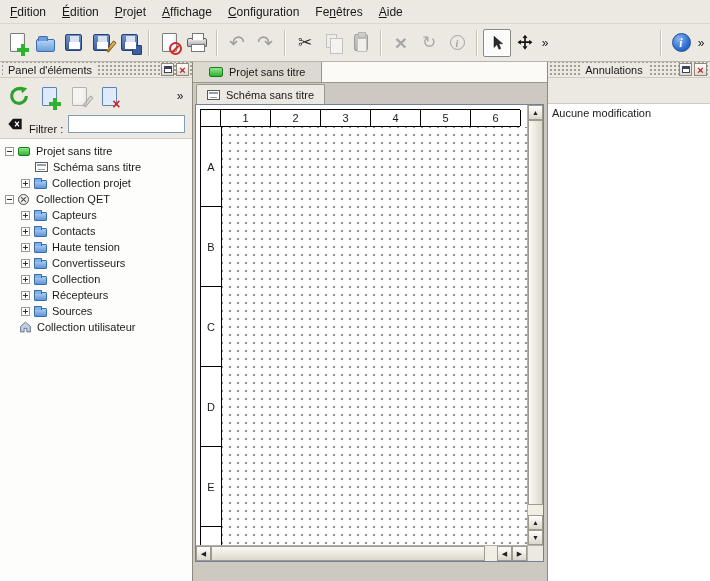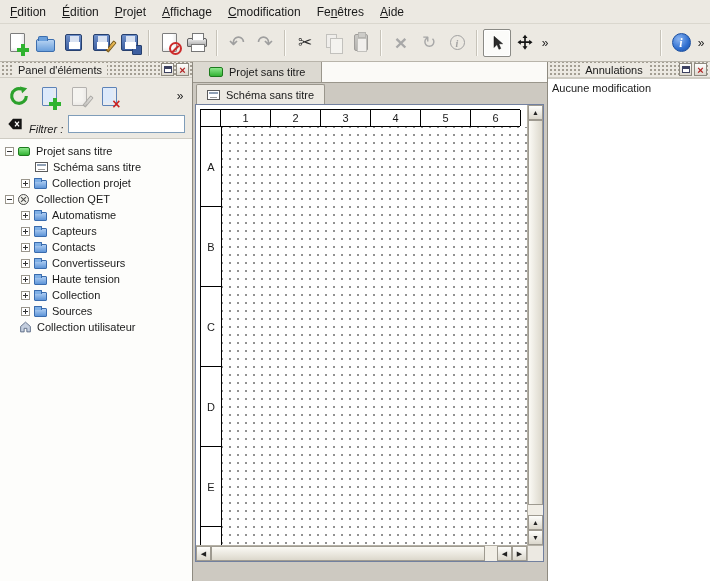--- a/index.html
+++ b/index.html
@@ -112,21 +112,21 @@
               background:linear-gradient(#fefefd,#dcd8ce); display:flex; align-items:center; justify-content:center; }
   .i-float { width:8px; height:7px; border:1px solid #3c4160; position:relative; background:#fff; }
   .i-float::before { content:""; position:absolute; left:0; right:0; top:0; height:2px; background:#3c4160; }
   .i-x::after { content:"×"; font:bold 11px/9px "Liberation Sans",sans-serif; color:#b22222; }
 
   .dtb { height:36px; flex:none; display:flex; align-items:center; padding:2px 6px 2px 4px; }
   .db { width:30px; height:30px; flex:none; display:flex; align-items:center; justify-content:center;
         border:none; background:transparent; position:relative; }
 
   .filter-row { height:24px; flex:none; display:flex; align-items:center; padding:0 7px 4px 7px; }
-  .filter-label { margin:9px 5px 0 6px; white-space:nowrap;font-style:italic; }
+  .filter-label { margin:9px 5px 0 6px; white-space:nowrap; }
   .filter-input { flex:1; min-width:0; height:18px; border:1px solid #7f9db9; background:#fff;
                   font:11px "Liberation Sans","DejaVu Sans",sans-serif; padding:0 3px; }
 
   .tree { flex:1; background:#fdfdfb; border-top:1px solid #cfccc3; padding:4px 0 0 0; overflow:hidden; }
   .trow { height:16px; display:flex; align-items:center; cursor:default; }
   .ind0 { width:5px; flex:none; } .ind1 { width:21px; flex:none; }
   .exp { width:9px; height:9px; flex:none; border:1px solid #9a968c; background:#fff;
          position:relative; margin-right:4px; }
   .exp::before { content:""; position:absolute; left:1px; right:1px; top:3px; height:1px; background:#333; }
   .exp.plus::after { content:""; position:absolute; top:1px; bottom:1px; left:3px; width:1px; background:#333; }
@@ -182,33 +182,33 @@
   .sbtn.left::after { content:"◀"; } .sbtn.right::after { content:"▶"; }
   .hscroll .sbtn { width:15px; height:100%; }
   .vthumb { flex:1; margin-bottom:10px; border:1px solid #9e9a90; background:linear-gradient(90deg,#fbfaf5,#dcd8cc); }
   .hscroll-row { height:16px; flex:none; display:flex; }
   .hscroll { flex:1; display:flex; background:#f1eee6; border-top:1px solid #b5b1a6; }
   .hthumb { flex:1; margin-right:12px; border:1px solid #9e9a90; background:linear-gradient(#fbfaf5,#dcd8cc); }
   .scorner { width:16px; flex:none; background:#ece9e2; border-top:1px solid #b5b1a6; border-left:1px solid #b5b1a6; }
 
   
   .rdock { width:163px; flex:none; border-left:1px solid #8e8a80; display:flex; flex-direction:column; }
-  .rcontent { flex:1; background:#fff; border-top:1px solid #cfccc3; padding:3px 4px; }
+  .rcontent { flex:1; background:#fff; border-top:1px solid #cfccc3; padding:3px 4px;margin-top:25px; }
 </style>
 </head>
 <body>
 
 <div class="app">
 
   <div class="menubar">
     <span class="menu-item"><span></span><span class="accel">F</span><span>dition</span></span>
     <span class="menu-item"><span></span><span class="accel">É</span><span>dition</span></span>
     <span class="menu-item"><span></span><span class="accel">P</span><span>rojet</span></span>
     <span class="menu-item"><span></span><span class="accel">A</span><span>ffichage</span></span>
-    <span class="menu-item"><span></span><span class="accel">C</span><span>modification</span></span>
+    <span class="menu-item"><span></span><span class="accel">C</span><span>onfiguration</span></span>
     <span class="menu-item"><span>Fe</span><span class="accel">n</span><span>êtres</span></span>
     <span class="menu-item"><span></span><span class="accel">A</span><span>ide</span></span>
   </div>
 
   <div class="toolbar">
     <button class="tb">
         <span class="i-page">
           <span class="plus-badge"></span>
         </span>
       </button>
@@ -281,21 +281,21 @@
     <button class="tb">
         <span class="i-help"></span>
       </button>
     <span class="chev"></span>
   </div>
 
   <div class="main">
 
     <div class="ldock">
       <div class="dock-head">
-        <span class="dock-title" style="margin-left:10px">Panel d'éléments</span>
+        <span class="dock-title" style="">Panel d'éléments</span>
         <span class="grow"></span>
         <span class="dock-btn">
             <span class="i-float"></span>
           </span>
         <span class="dock-btn">
             <span class="i-x"></span>
           </span>
       </div>
       <div class="dtb">
         <button class="db">
@@ -360,61 +360,61 @@
               <span class="i-qet"></span>
             </span>
             <span class="tlabel">Collection QET</span>
           </div>
         <div class="trow">
             <span class="ind1"></span>
             <span class="exp plus"></span>
             <span class="ticon">
               <span class="i-folder"></span>
             </span>
-            <span class="tlabel">Automatisme</span>
-          </div>
-        <div class="trow">
-            <span class="ind1"></span>
-            <span class="exp plus"></span>
-            <span class="ticon">
-              <span class="i-folder"></span>
-            </span>
             <span class="tlabel">Capteurs</span>
           </div>
         <div class="trow">
             <span class="ind1"></span>
             <span class="exp plus"></span>
             <span class="ticon">
               <span class="i-folder"></span>
             </span>
             <span class="tlabel">Contacts</span>
           </div>
         <div class="trow">
             <span class="ind1"></span>
             <span class="exp plus"></span>
             <span class="ticon">
               <span class="i-folder"></span>
             </span>
+            <span class="tlabel">Haute tension</span>
+          </div>
+        <div class="trow">
+            <span class="ind1"></span>
+            <span class="exp plus"></span>
+            <span class="ticon">
+              <span class="i-folder"></span>
+            </span>
             <span class="tlabel">Convertisseurs</span>
           </div>
         <div class="trow">
             <span class="ind1"></span>
             <span class="exp plus"></span>
             <span class="ticon">
               <span class="i-folder"></span>
             </span>
-            <span class="tlabel">Haute tension</span>
-          </div>
-        <div class="trow">
-            <span class="ind1"></span>
-            <span class="exp plus"></span>
-            <span class="ticon">
-              <span class="i-folder"></span>
-            </span>
             <span class="tlabel">Collection</span>
+          </div>
+        <div class="trow">
+            <span class="ind1"></span>
+            <span class="exp plus"></span>
+            <span class="ticon">
+              <span class="i-folder"></span>
+            </span>
+            <span class="tlabel">Récepteurs</span>
           </div>
         <div class="trow">
             <span class="ind1"></span>
             <span class="exp plus"></span>
             <span class="ticon">
               <span class="i-folder"></span>
             </span>
             <span class="tlabel">Sources</span>
           </div>
         <div class="trow">

